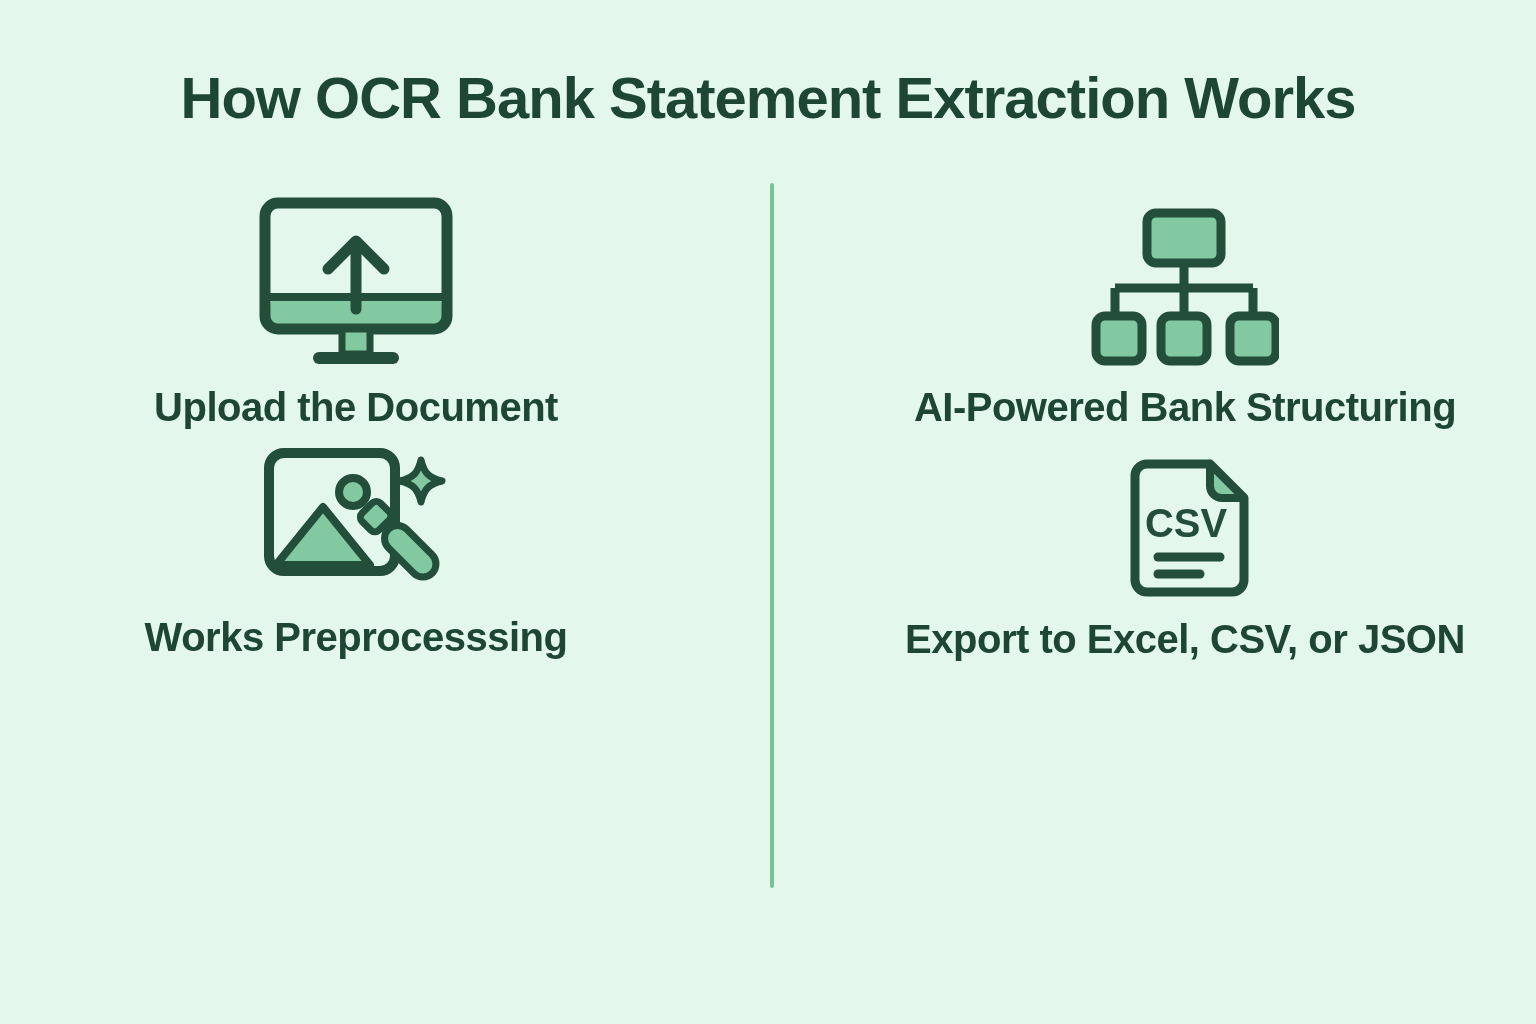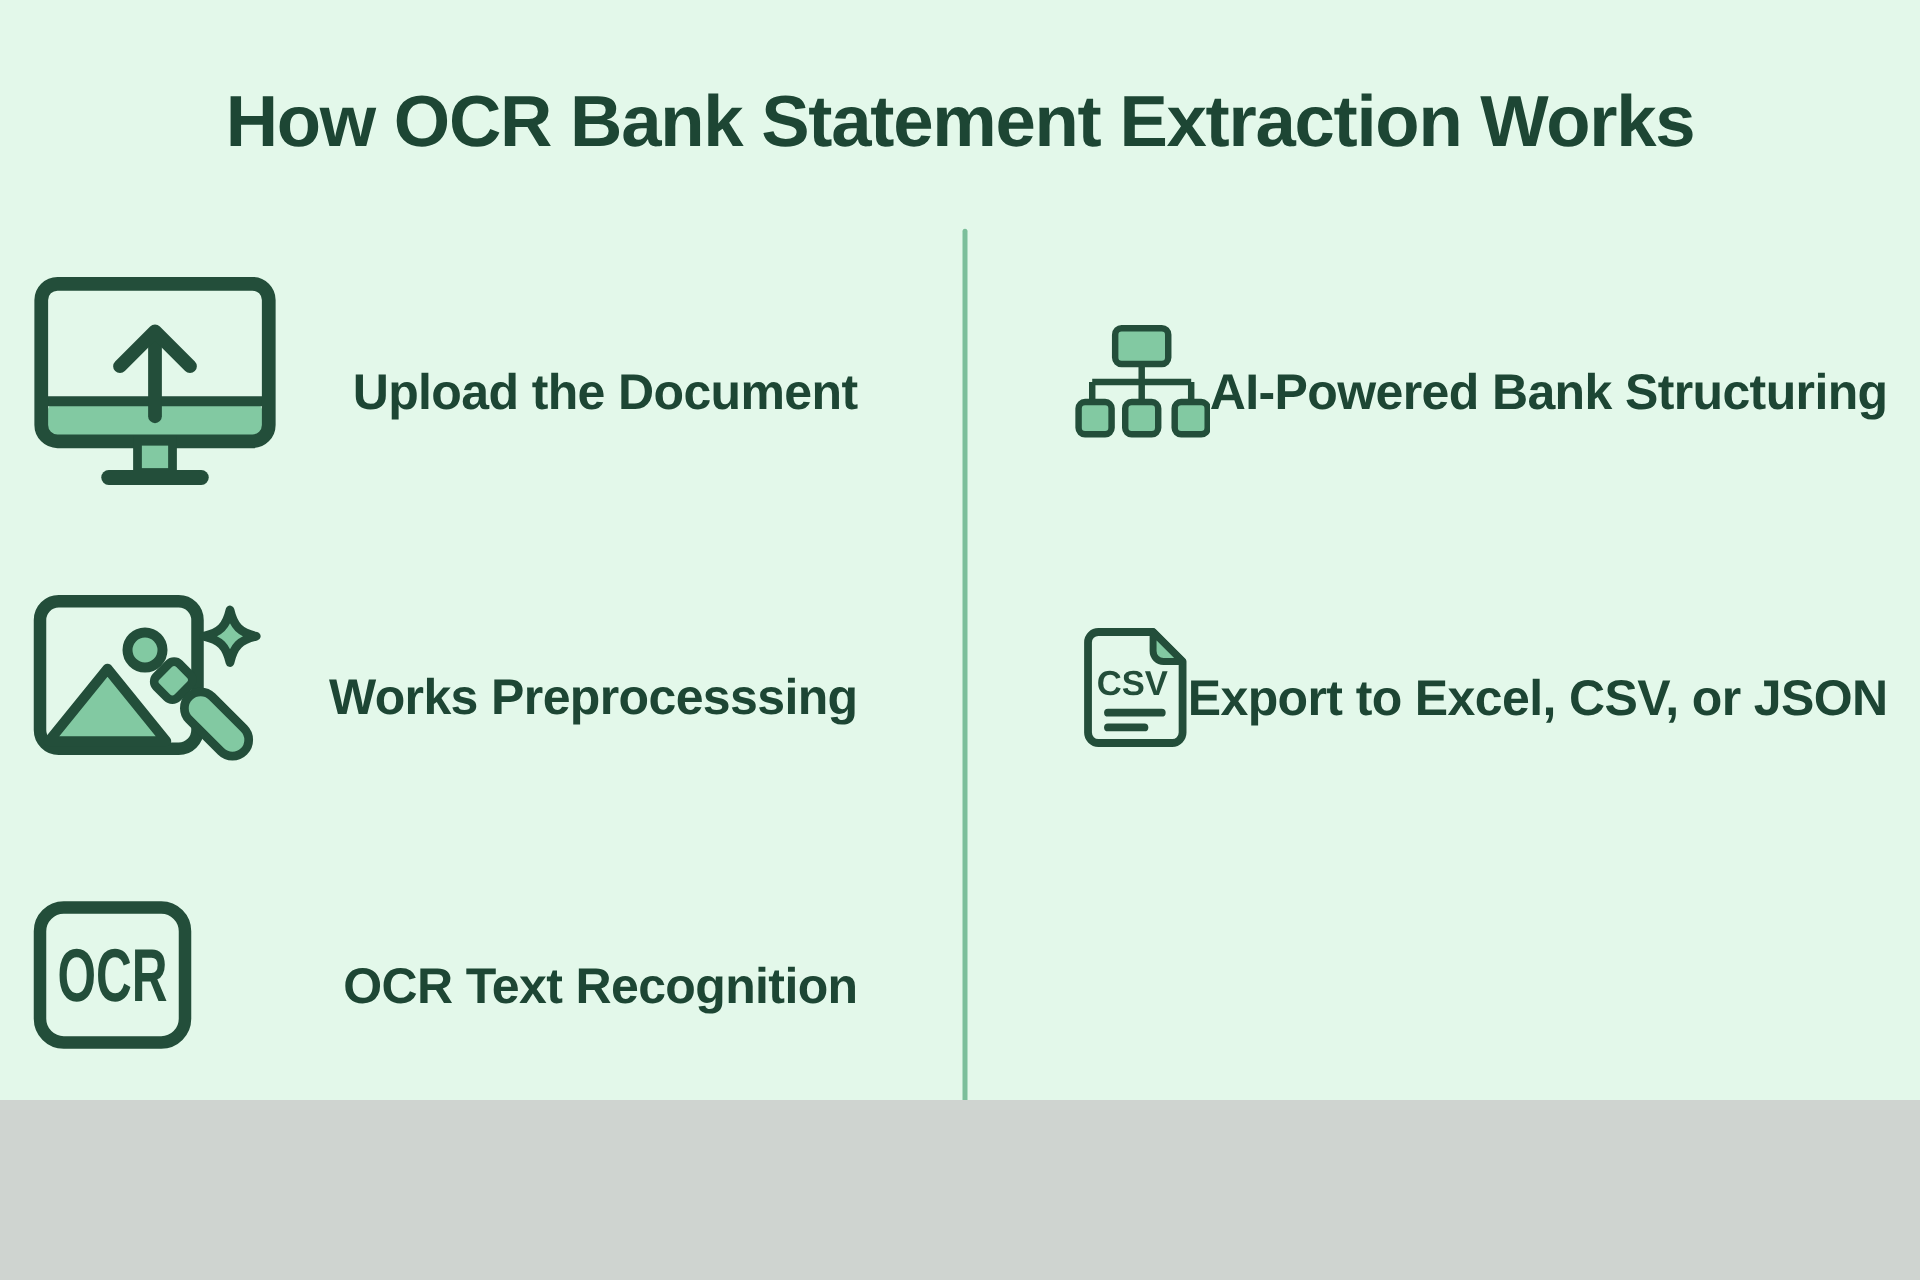--- a/index.html
+++ b/index.html
@@ -7,21 +7,21 @@
     --dark:#234e3a;
     --med:#82c9a2;
     --text:#1d4634;
     --divider:#7cbf9b;
   }
   *{margin:0;padding:0;box-sizing:border-box;}
   html,body{background:#cfd4d0;}
   body{font-family:"Liberation Sans", sans-serif;}
   .canvas{
     position:relative;
-    width:1536px;height:880px;
+    width:1536px;height:1024px;
     background:var(--bg);
     overflow:hidden;
     margin:0 auto;
   }
   .title{
     position:absolute;
     top:64px;left:0;width:100%;
     text-align:center;
     font-size:58px;
     font-weight:700;
@@ -38,23 +38,23 @@
   .column{
     position:absolute;
     top:180px;
     display:flex;
     flex-direction:column;
   }
   .column.left{left:26px;width:660px;}
   .column.right{left:860px;width:650px;}
   .step{
     display:flex;
-    flex-direction:row;
+    flex-direction:column;
     align-items:center;
-    justify-content:space-between;
+    justify-content:flex-end;
     padding-bottom:8px;
   }
   .step.row1{height:258px;}
   .step.row2{height:230px;}
   .step.row3{height:232px;}
   .step .label{
     margin-top:19px;
     font-size:40px;
     font-weight:700;
     letter-spacing:-0.5px;
@@ -99,27 +99,20 @@
         <path d="M13,119 L60,61 L107,119 Z" fill="#82c9a2" stroke="#234e3a" stroke-width="8" stroke-linejoin="round"></path>
         <g transform="rotate(-45 114 72)">
           <rect x="101" y="58" width="26" height="24" rx="6" fill="#82c9a2" stroke="#234e3a" stroke-width="7"></rect>
           <rect x="101" y="88" width="26" height="62" rx="13" fill="#82c9a2" stroke="#234e3a" stroke-width="7"></rect>
         </g>
         <path d="M158,14 C161,27 166,32 179,35 C166,38 161,43 158,56 C155,43 150,38 137,35 C150,32 155,27 158,14 Z" fill="#82c9a2" stroke="#234e3a" stroke-width="7" stroke-linejoin="round"></path>
       </svg>
       <div class="label">Works Preprocesssing</div>
     </div>
 
-    <div class="step row3">
-      <svg class="icon" width="128" height="120" viewBox="0 0 128 120">
-        <rect x="6" y="6" width="116" height="108" rx="19" fill="none" stroke="#234e3a" stroke-width="10"></rect>
-        <text x="64" y="81" font-size="60" text-anchor="middle" textLength="88" lengthAdjust="spacingAndGlyphs">OCR</text>
-      </svg>
-      <div class="label">OCR Text Recognition</div>
-    </div>
 
   </div>
 
   <div class="column right">
 
     <div class="step row1">
       <svg class="icon" width="188" height="158" viewBox="0 0 188 158">
         <path d="M93,50 V112 M24,80 H162 M24,80 V112 M162,80 V112" fill="none" stroke="#234e3a" stroke-width="9"></path>
         <rect x="56" y="5" width="74" height="50" rx="9" fill="#82c9a2" stroke="#234e3a" stroke-width="9"></rect>
         <rect x="5" y="108" width="46" height="45" rx="9" fill="#82c9a2" stroke="#234e3a" stroke-width="9"></rect>

